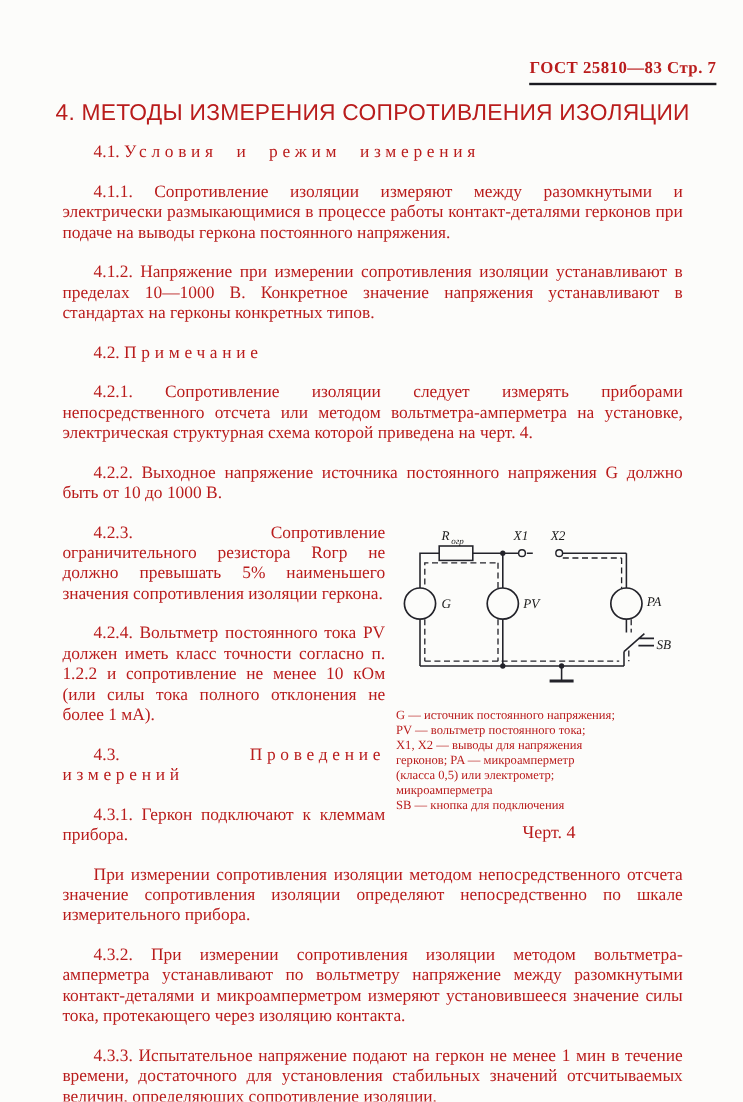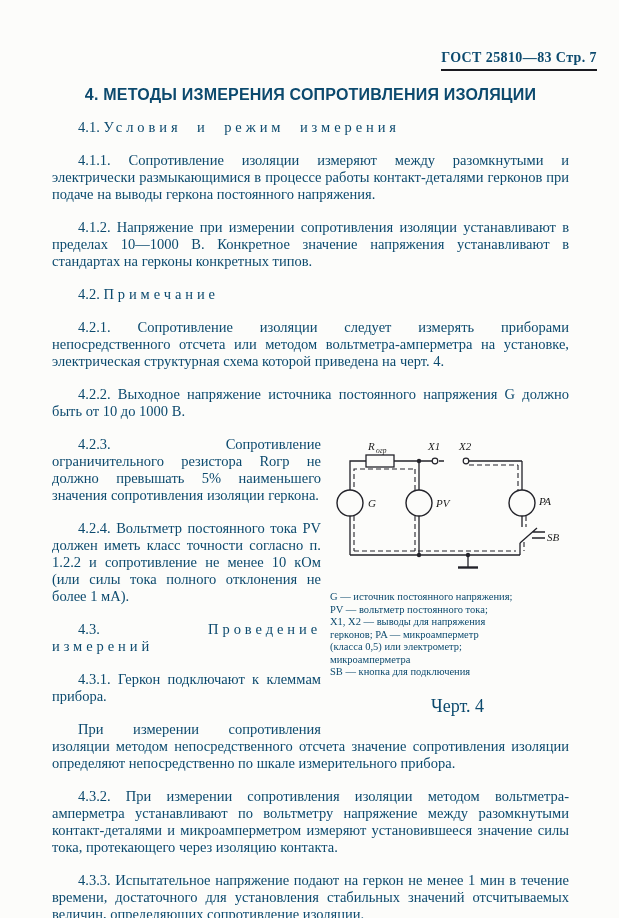--- a/index.html
+++ b/index.html
@@ -1,47 +1,47 @@
 <!DOCTYPE html>
 <html lang="ru"><head>
 <meta charset="utf-8">
 <style>
   html, body { margin:0; padding:0; }
   body { background:#fcfcfa; }
   .page {
     position:relative; width:619px; height:918px;
-    background:#fcfcfa; color:#0c4a6e;
+    background:#fcfcfa; color:#b91c1c;
     font-family:"Liberation Serif", serif; overflow:hidden;
   }
   .header {
     position:absolute; top:50px; right:22px;
     font-weight:bold; font-size:14px; letter-spacing:0.4px;
     border-bottom:2px solid #1a1a20; padding-bottom:3px;
   }
   .doc { position:absolute; top:86px; left:36px; width:549px; font-size:14.5px; line-height:17px; }
   .title {
-    font-family:"Liberation Sans", sans-serif; font-weight:bold;
-    font-size:16px; letter-spacing:0.2px; text-align:center;
+    font-family:"Liberation Sans", sans-serif; font-weight:normal;
+    font-size:19px; letter-spacing:0.2px; text-align:center;
     margin:0 0 13px 0;
   }
   p.para { margin:16px; text-indent:26px; text-align:justify; }
   .sp { letter-spacing:0.27em; word-spacing:0.55em; }
   .fig { float:right; width:255px; margin:3px 0 4px 9px; }
   .fig svg { display:block; margin:0 0 2px 0; }
   .w   { stroke:#23232a; stroke-width:1.3; fill:none; }
   .wd  { stroke:#23232a; stroke-width:1.1; fill:none; stroke-dasharray:5,3; }
   .box { fill:#fcfcfa; stroke:#23232a; stroke-width:1.3; }
   .meter { fill:#fcfcfa; stroke:#23232a; stroke-width:1.4; }
   .term  { fill:#fcfcfa; stroke:#23232a; stroke-width:1.2; }
   .dot   { fill:#23232a; stroke:none; }
   .gbar  { stroke:#23232a; stroke-width:2.4; fill:none; }
   .lbl { font:italic 11px "Liberation Serif", serif; fill:#1c1c1c; }
   .sub { font:italic 7.5px "Liberation Serif", serif; fill:#1c1c1c; }
   .legend { font-size:10.5px; line-height:12.5px; text-align:left; }
-  .caption { text-align:center; font-size:18px; margin:19px 0 6px 0; }
+  .caption { text-align:center; font-size:15px; margin:7px 0 6px 0; }
   .note { margin:0; font-size:12.5px; line-height:15.5px; text-align:justify;
           text-indent:18px; padding:0 16px 0 20px; }
   .note-label { letter-spacing:0.22em; }
 </style>
 </head>
 <body>
 
 <div class="page">
 
   <div class="header">ГОСТ 25810—83 Стр. 7</div>

